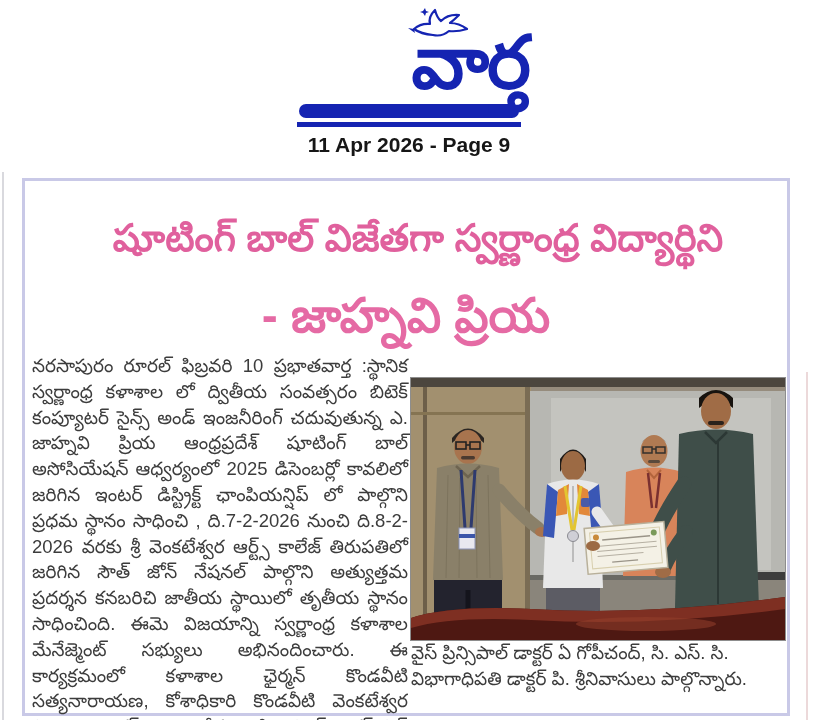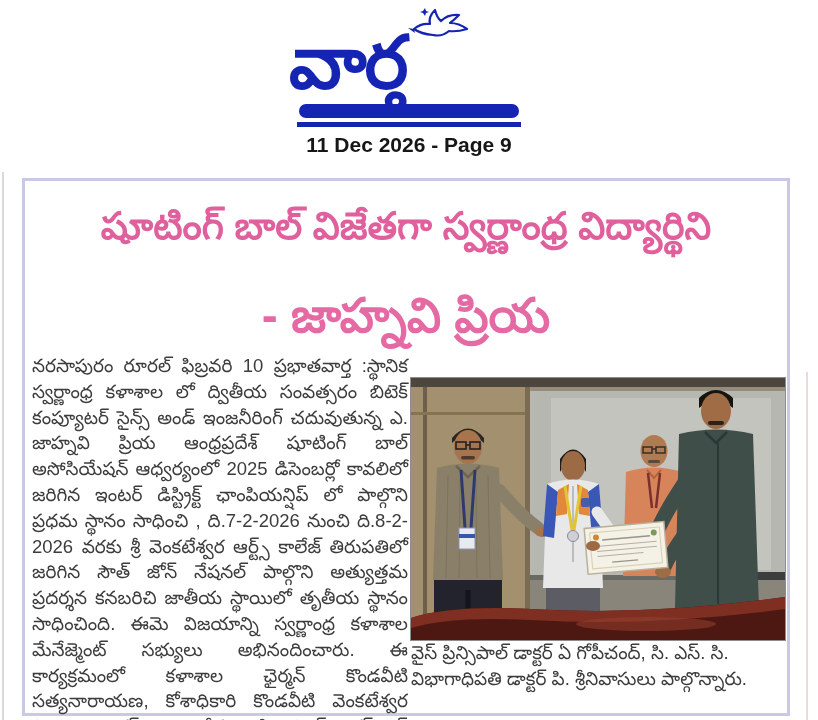--- a/index.html
+++ b/index.html
@@ -9,21 +9,21 @@
     background:#ffffff;
     overflow:hidden;
     font-family:"Liberation Sans","DejaVu Sans",sans-serif;
   }
   
   .page-edge-left{position:absolute;left:2px;top:172px;width:2px;height:548px;background:#d9d9de;}
   .page-edge-right{position:absolute;left:806px;top:372px;width:2px;height:348px;background:#ecd9da;}
 
   
   .masthead{position:absolute;left:0;top:0;width:818px;height:176px;}
-  .logo{position:absolute;left:50%;top:6px;transform:translateX(-50%);width:240px;text-align:left;}
+  .logo{position:absolute;left:50%;top:6px;transform:translateX(-50%);width:240px;text-align:right;}
   .dove{position:absolute;left:118px;top:2px;width:62px;height:32px;}
   .logo-text{
     margin-top:18px;
     font-size:74px;line-height:78px;font-weight:bold;
     color:#1524b2;letter-spacing:-2px;
     font-family:"Liberation Serif","DejaVu Serif",serif;
   }
   .logo-bar{width:220px;height:14px;background:#1524b2;border-radius:7px;margin:2px auto 0 auto;}
   .logo-underline{width:224px;height:5px;background:#1524b2;margin:4px auto 0 auto;}
   .date-line{
@@ -33,21 +33,21 @@
   }
 
   
   .article-box{
     position:absolute;left:22px;top:178px;
     width:762px;height:532px;
     border:3px solid #c9c9e7;background:#ffffff;
   }
   .headline1{
     position:absolute;left:0;top:16px;width:100%;height:66px;
-    margin:0;text-align:center;
+    margin:12px;text-align:center;
     font-size:38px;line-height:58px;font-weight:bold;color:#e0609d;
   }
   .headline2{
     position:absolute;left:0;top:102px;width:100%;height:74px;
     margin:0;text-align:center;
     font-size:48px;line-height:66px;font-weight:bold;color:#e56aa4;
   }
   .body-text{
     position:absolute;left:7px;top:172px;width:376px;height:342px;
     margin:0;font-size:18.5px;line-height:25.8px;
@@ -72,21 +72,21 @@
     <div class="logo">
       <svg class="dove" viewBox="0 0 62 32">
         <path d="M7,21 Q14,15 23,16 Q21,9 28,2 Q30,10 34,13 Q41,6 52,7 Q47,12 43,15 Q52,15 60,21 Q50,24 42,23 Q35,29 26,27 Q14,26 7,21 Z" fill="#ffffff" stroke="#1524b2" stroke-width="2.2" stroke-linejoin="round"></path>
         <path d="M7,21 L1,20 L8,25 Z" fill="#1524b2"></path>
         <path d="M24,4 l2,-3 l1,3 l3,1 l-3,1 l-1,3 l-2,-3 l-3,-1 Z" fill="#1524b2" transform="translate(-8,-1)"></path>
       </svg>
       <div class="logo-text">వార్త</div>
       <div class="logo-bar"></div>
       <div class="logo-underline"></div>
     </div>
-    <div class="date-line">11 Dec 2026 - Page 9</div>
+    <div class="date-line">11 Apr 2026 - Page 9</div>
   </header>
 
   <section class="article-box">
     <h1 class="headline1">షూటింగ్ బాల్ విజేతగా స్వర్ణాంధ్ర విద్యార్థిని</h1>
     <h2 class="headline2">-  జాహ్నవి ప్రియ</h2>
 
     <p class="body-text">నరసాపురం రూరల్ ఫిబ్రవరి 10 ప్రభాతవార్త :స్థానిక స్వర్ణాంధ్ర కళాశాల లో ద్వితీయ సంవత్సరం బిటెక్ కంప్యూటర్ సైన్స్ అండ్ ఇంజనీరింగ్ చదువుతున్న ఎ. జాహ్నవి ప్రియ ఆంధ్రప్రదేశ్ షూటింగ్ బాల్ అసోసియేషన్ ఆధ్వర్యంలో 2025 డిసెంబర్లో కావలిలో జరిగిన ఇంటర్ డిస్ట్రిక్ట్ ఛాంపియన్షిప్ లో పాల్గొని ప్రధమ స్థానం సాధించి , ది.7-2-2026 నుంచి ది.8-2-2026 వరకు శ్రీ వెంకటేశ్వర ఆర్ట్స్ కాలేజ్ తిరుపతిలో జరిగిన సౌత్ జోన్ నేషనల్ పాల్గొని అత్యుత్తమ ప్రదర్శన కనబరిచి జాతీయ స్థాయిలో తృతీయ స్థానం సాధించింది. ఈమె విజయాన్ని స్వర్ణాంధ్ర కళాశాల మేనేజ్మెంట్ సభ్యులు అభినందించారు. ఈ కార్యక్రమంలో కళాశాల ఛైర్మన్ కొండవీటి సత్యనారాయణ, కోశాధికారి కొండవీటి వెంకటేశ్వర స్వామి, డైరెక్టర్ అడ్డాల శ్రీహరి, ప్రిన్సిపాల్ డాక్టర్ ఎన్ సురేష్ కుమార్,</p>
 
     <figure class="photo-wrap">
       <svg viewBox="0 0 374 262" role="img">

